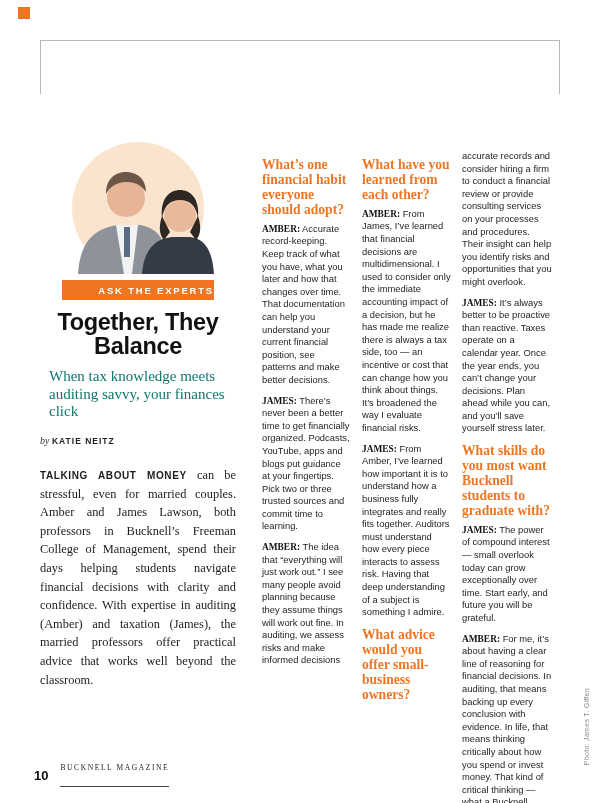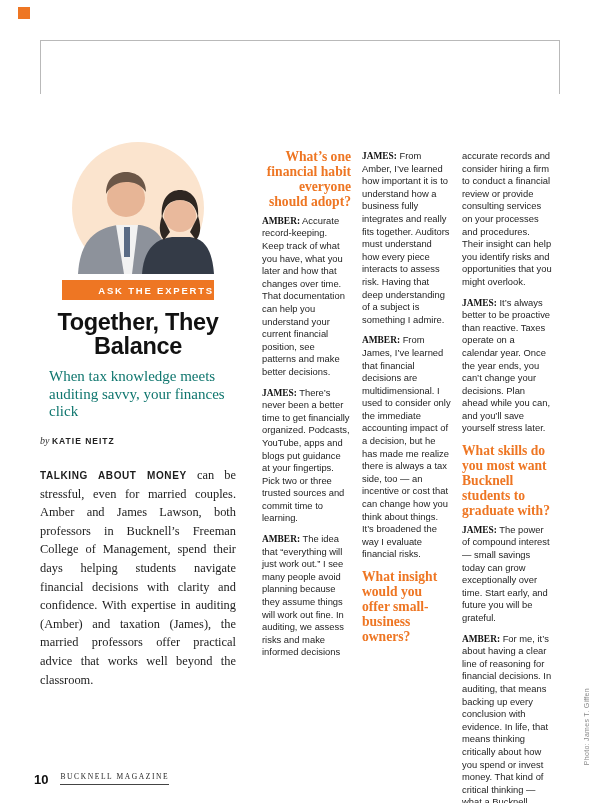--- a/index.html
+++ b/index.html
@@ -55,31 +55,31 @@
     line-height:1.34; color:#242424;
   }
   .qa-col.c2 { left:262px; }
   .qa-col.c3 { left:362px; }
   .qa-col.c4 { left:462px; width:91px; }
   .q-head {
     font-family:"Liberation Serif", serif; font-weight:bold;
     color:#EE7623; font-size:13.6px; line-height:1.1;
     margin:9px 0 5px 0;
   }
-  .q-head:first-child { margin-top:0;text-align:right; }
+  .q-head:first-child { margin-top:8px; }
   .qa-para { margin:0 0 8px 0; }
   .speaker { font-weight:bold; color:#111;font-family:Liberation Serif, serif; }
 
   
-  .footer { position:absolute; left:34px; bottom:16px; display:flex; align-items:flex-start; }
+  .footer { position:absolute; left:34px; bottom:16px; display:flex; align-items:center; }
   .page-num { font-family:"Liberation Sans", sans-serif; font-weight:bold; font-size:13px; color:#111; }
   .mag-name {
     margin-left:12px; font-family:"Liberation Serif", serif;
     font-size:7.5px; letter-spacing:1.6px; color:#222;
-    border-bottom:1px solid #444; padding-bottom:3px;
+    border-bottom:1px solid #444; padding-bottom:14px;
   }
   .photo-credit {
     position:absolute; right:10px; bottom:38px;
     writing-mode:vertical-rl; transform:rotate(180deg);
     font-family:"Liberation Sans", sans-serif; font-size:7px; color:#8a8a8a;
     letter-spacing:0.3px;
   }
 </style>
 </head>
 <body>
@@ -125,31 +125,32 @@
   </div>
 
   <div class="qa-col c2">
     <h2 class="q-head">What’s one financial habit everyone should adopt?</h2>
     <p class="qa-para"><span class="speaker">AMBER:</span><span> Accurate record-keeping. Keep track of what you have, what you later and how that changes over time. That documentation can help you understand your current financial position, see patterns and make better decisions.</span></p>
     <p class="qa-para"><span class="speaker">JAMES:</span><span> There’s never been a better time to get financially organized. Podcasts, YouTube, apps and blogs put guidance at your fingertips. Pick two or three trusted sources and commit time to learning.</span></p>
     <p class="qa-para"><span class="speaker">AMBER:</span><span> The idea that “everything will just work out.” I see many people avoid planning because they assume things will work out fine. In auditing, we assess risks and make informed decisions</span></p>
   </div>
 
   <div class="qa-col c3">
+    <h2 class="q-head">What have you learned from each other?</h2>
+    <p class="qa-para"><span class="speaker">AMBER:</span><span> From James, I’ve learned that financial decisions are multidimensional. I used to consider only the immediate accounting impact of a decision, but he has made me realize there is always a tax side, too — an incentive or cost that can change how you think about things. It’s broadened the way I evaluate financial risks.</span></p>
     <p class="qa-para"><span class="speaker">JAMES:</span><span> From Amber, I’ve learned how important it is to understand how a business fully integrates and really fits together. Auditors must understand how every piece interacts to assess risk. Having that deep understanding of a subject is something I admire.</span></p>
-    <p class="qa-para"><span class="speaker">AMBER:</span><span> From James, I’ve learned that financial decisions are multidimensional. I used to consider only the immediate accounting impact of a decision, but he has made me realize there is always a tax side, too — an incentive or cost that can change how you think about things. It’s broadened the way I evaluate financial risks.</span></p>
-    <h2 class="q-head">What insight would you offer small-business owners?</h2>
+    <h2 class="q-head">What advice would you offer small-business owners?</h2>
 
   </div>
 
   <div class="qa-col c4">
     <p class="qa-para"><span>accurate records and consider hiring a firm to conduct a financial review or provide consulting services on your processes and procedures. Their insight can help you identify risks and opportunities that you might overlook.</span></p>
     <p class="qa-para"><span class="speaker">JAMES:</span><span> It’s always better to be proactive than reactive. Taxes operate on a calendar year. Once the year ends, you can’t change your decisions. Plan ahead while you can, and you’ll save yourself stress later.</span></p>
     <h2 class="q-head">What skills do you most want Bucknell students to graduate with?</h2>
-    <p class="qa-para"><span class="speaker">JAMES:</span><span> The power of compound interest — small savings today can grow exceptionally over time. Start early, and future you will be grateful.</span></p>
+    <p class="qa-para"><span class="speaker">JAMES:</span><span> The power of compound interest — small overlook today can grow exceptionally over time. Start early, and future you will be grateful.</span></p>
     <p class="qa-para"><span class="speaker">AMBER:</span><span> For me, it’s about having a clear line of reasoning for financial decisions. In auditing, that means backing up every conclusion with evidence. In life, that means thinking critically about how you spend or invest money. That kind of critical thinking — what a Bucknell education is all about — applies far beyond the classroom.</span></p>
   </div>
 
   <div class="footer">
     <span class="page-num">10</span>
     <span class="mag-name">BUCKNELL MAGAZINE</span>
   </div>
 
   <div class="photo-credit">Photo: James T. Giffen</div>
 

